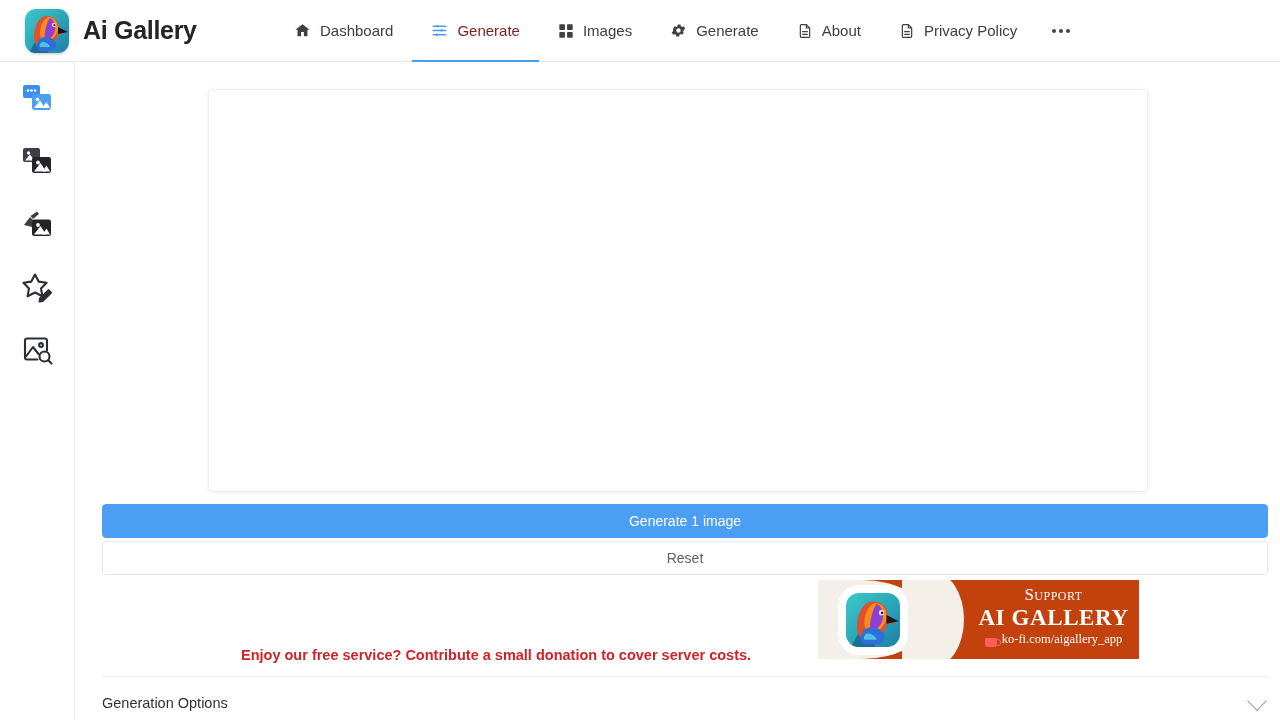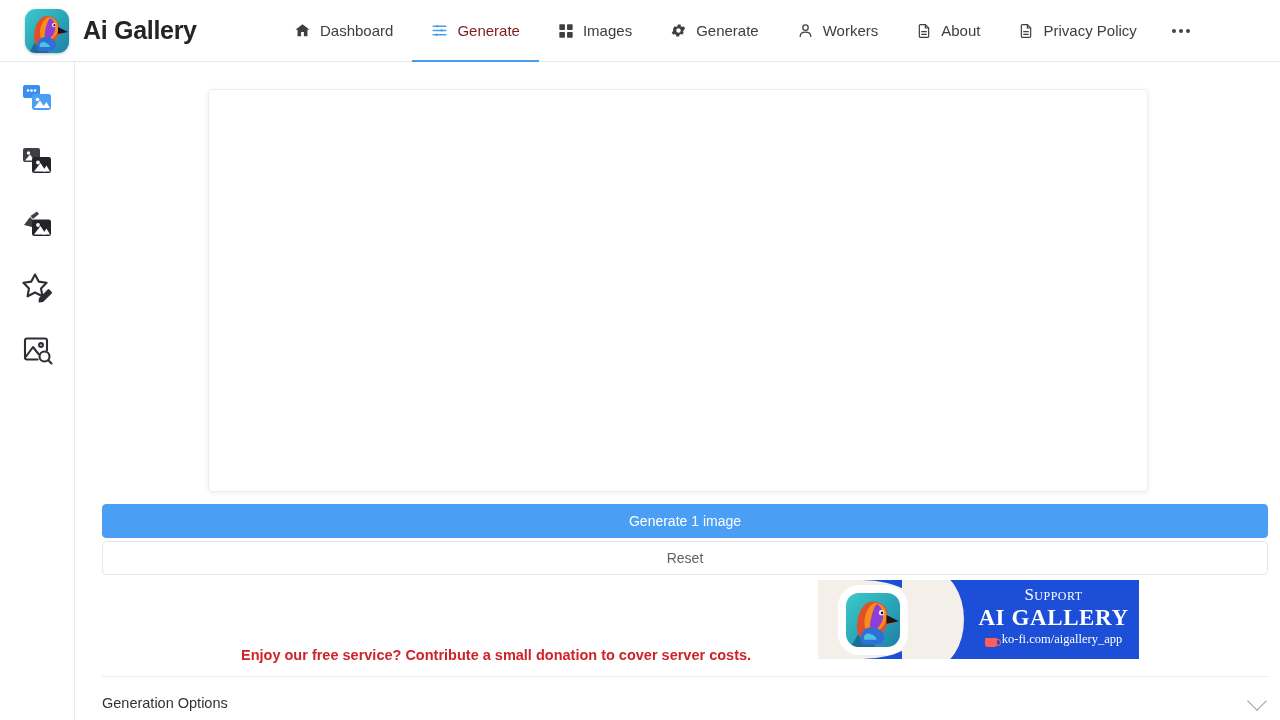--- a/index.html
+++ b/index.html
@@ -162,21 +162,21 @@
     font-weight: bold;
     color: #cf2229;
     white-space: nowrap;
   }
   .kofi-banner {
     position: absolute;
     left: 716px;
     top: 0px;
     width: 321px;
     height: 79px;
-    background: #1d4ed8;
+    background: #c2410c;
     overflow: hidden;
     cursor: pointer;
   }
   .kofi-left {
     position: absolute;
     left: 0; top: 0;
     width: 110px; height: 79px;
     background: #f5efe9;
     border-radius: 0 60% 60% 0 / 0 50% 50% 0;
   }
@@ -342,29 +342,20 @@
     <div class="nav-item">
       <span class="nico">
         <svg width="17" height="17" viewBox="0 0 24 24" fill="#3c4043">
           <path d="M19.4 13a7.6 7.6 0 0 0 0-2l2-1.6-2-3.4-2.4 1a7.6 7.6 0 0 0-1.7-1l-.4-2.6H10.9l-.4 2.6a7.6 7.6 0 0 0-1.7 1l-2.4-1-2 3.4L4.4 11a7.6 7.6 0 0 0 0 2l-2 1.6 2 3.4 2.4-1a7.6 7.6 0 0 0 1.7 1l.4 2.6h4l.4-2.6a7.6 7.6 0 0 0 1.7-1l2.4 1 2-3.4-2-1.6z"></path>
           <circle cx="12" cy="12" r="3.1" fill="#fff"></circle>
         </svg>
       </span>
       <span>Generate</span>
     </div>
 
-    <div class="nav-item">
-      <span class="nico">
-        <svg width="17" height="17" viewBox="0 0 24 24" fill="none" stroke="#3c4043" stroke-width="1.8">
-          <circle cx="12" cy="8" r="3.8"></circle>
-          <path d="M4.5 20.5c0-4.1 3.4-6.2 7.5-6.2s7.5 2.1 7.5 6.2" stroke-linecap="round"></path>
-        </svg>
-      </span>
-      <span>Workers</span>
-    </div>
 
     <div class="nav-item">
       <span class="nico">
         <svg width="16" height="16" viewBox="0 0 24 24" fill="none" stroke="#3c4043" stroke-width="1.8">
           <path d="M14 2.5H6.5A1.5 1.5 0 0 0 5 4v16a1.5 1.5 0 0 0 1.5 1.5h11A1.5 1.5 0 0 0 19 20V7.5z"></path>
           <path d="M14 2.5V7.5H19"></path>
           <path d="M8.5 13h7M8.5 17h7" stroke-linecap="round"></path>
         </svg>
       </span>
       <span>About</span>

